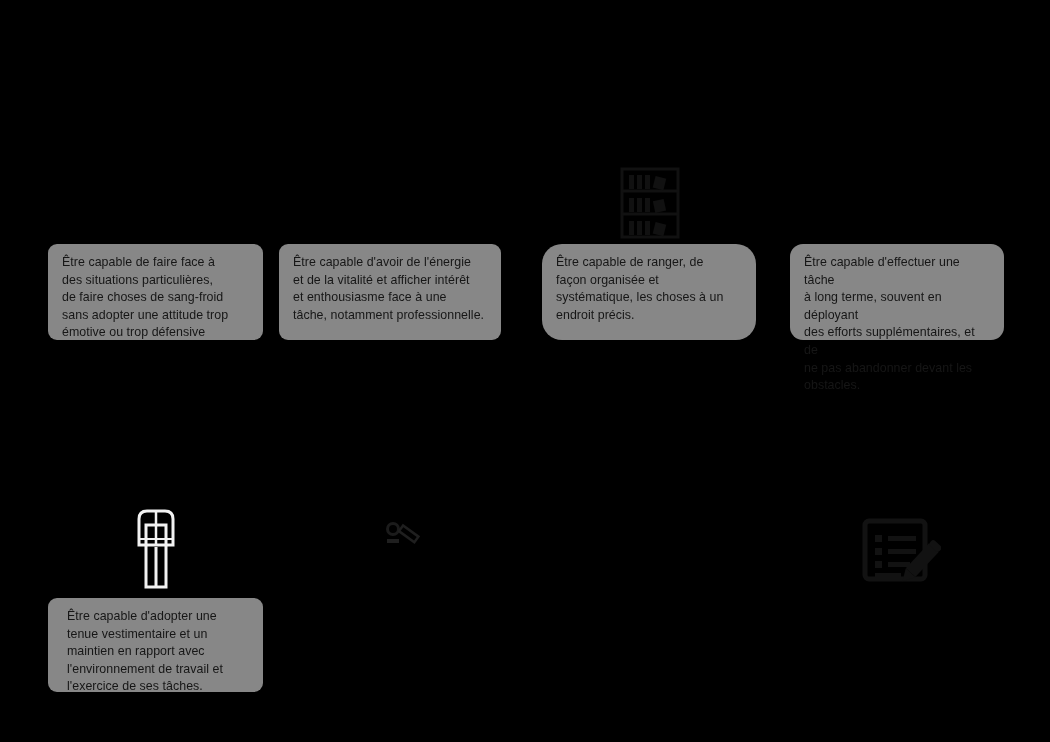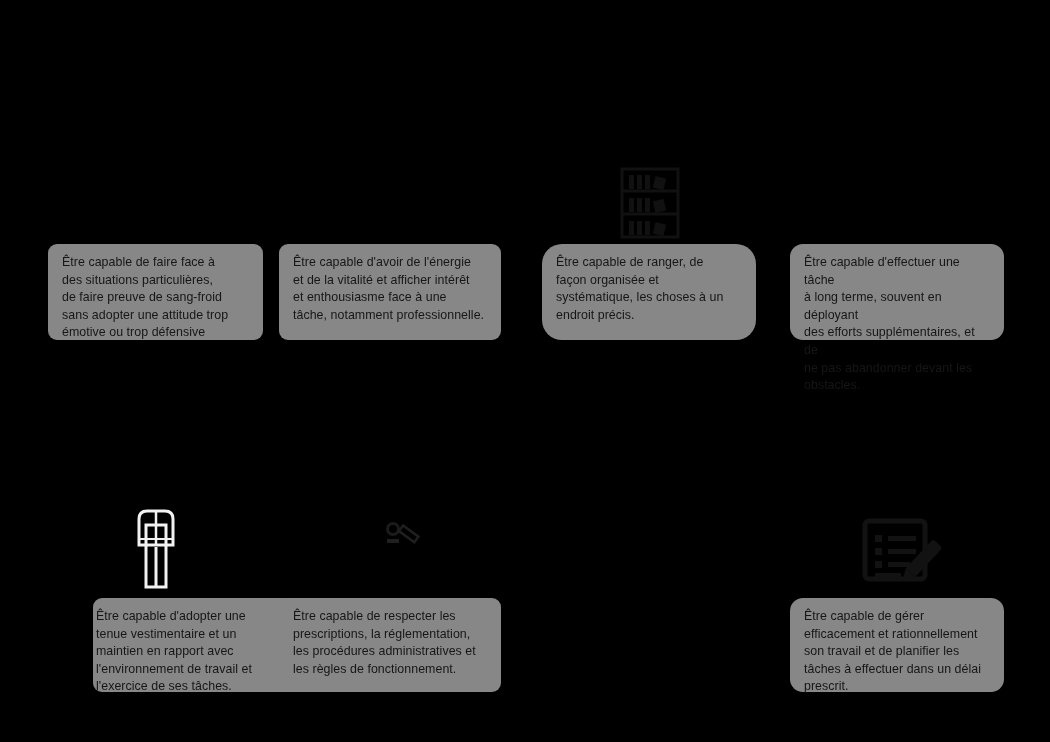--- a/index.html
+++ b/index.html
@@ -55,21 +55,21 @@
 
   
   .col1 { left: 48px;  width: 215px; }
   .col2 { left: 279px; width: 222px; }
   .col3 { left: 542px; width: 214px; border-radius: 20px; }
   .col4 { left: 790px; width: 214px; border-radius: 13px; }
 
   .row-top    { top: 244px; height: 96px; }
   .row-bottom { top: 598px; height: 94px; }
 
-  .row-bottom.col1 { left: 48px;  width: 215px; padding-left: 3px; margin-left: 45px; }
+  .row-bottom.col1 { left: 48px;  width: 215px; padding-left: 19px; }
 </style>
 </head>
 <body>
 
 <div class="slide">
 
   <div class="icon-slot" style="left:614px; top:165px; width:72px; height:76px;">
     <svg width="66" height="76" viewBox="0 0 66 76" aria-hidden="true">
       <rect x="5" y="4" width="56" height="68" fill="none" stroke="#111111" stroke-width="3"></rect>
       <line x1="5" y1="26" x2="61" y2="26" stroke="#111111" stroke-width="3"></line>
@@ -121,21 +121,21 @@
         <rect x="50" y="36" width="13" height="34" fill="#121212"></rect>
         <polygon points="50,70 63,70 56.5,82" fill="#121212"></polygon>
         <rect x="50" y="30" width="13" height="7" rx="3" fill="#121212"></rect>
       </g>
     </svg>
   </div>
 
   <div class="card row-top col1">
     <p>Être capable de faire face à
 des situations particulières,
-de faire preuve de sang-froid
+de faire choses de sang-froid
 sans adopter une attitude trop
 émotive ou trop défensive</p>
   </div>
 
   <div class="card row-top col2">
     <p>Être capable d'avoir de l'énergie
 et de la vitalité et afficher intérêt
 et enthousiasme face à une
 tâche, notamment professionnelle.</p>
   </div>
@@ -156,29 +156,16 @@
   </div>
 
   <div class="card row-bottom col1">
     <p>Être capable d'adopter une
 tenue vestimentaire et un
 maintien en rapport avec
 l'environnement de travail et
 l'exercice de ses tâches.</p>
   </div>
 
-  <div class="card row-bottom col2">
-    <p>Être capable de respecter les
-prescriptions, la réglementation,
-les procédures administratives et
-les règles de fonctionnement.</p>
-  </div>
 
 
-  <div class="card row-bottom col4">
-    <p>Être capable de gérer
-efficacement et rationnellement
-son travail et de planifier les
-tâches à effectuer dans un délai
-prescrit.</p>
-  </div>
 
 </div>
 
 </body></html>

